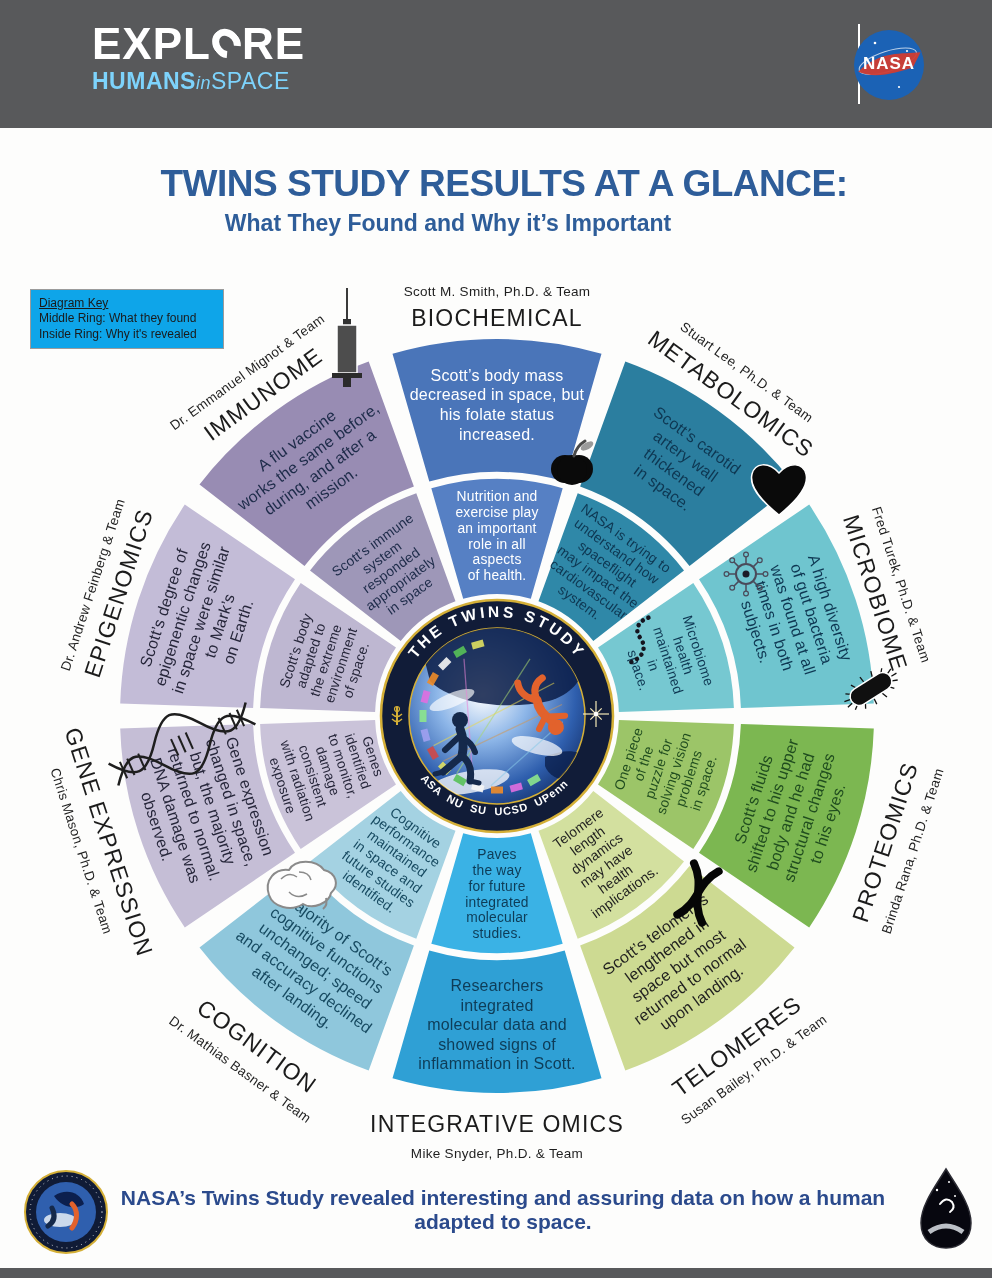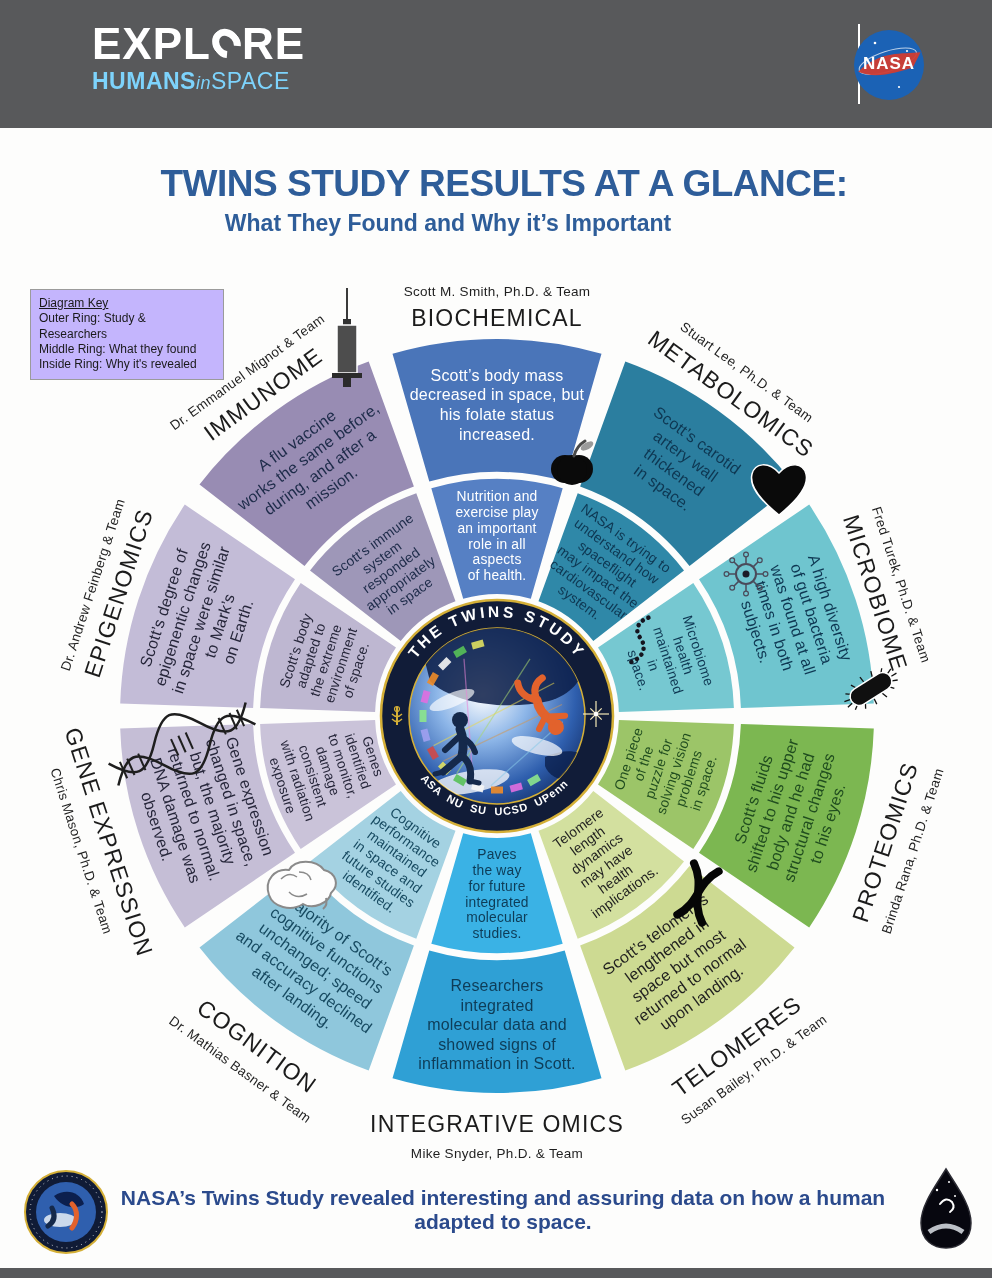--- a/index.html
+++ b/index.html
@@ -17,21 +17,21 @@
   .hdr-divider{position:absolute;left:858px;top:24px;width:2px;height:80px;background:#ffffff;}
   .nasa-wrap{position:absolute;left:852px;top:28px;width:74px;height:74px;}
 
   
   .main-title{position:absolute;top:163px;left:8px;width:992px;text-align:center;margin:0;
     font-size:37px;font-weight:bold;letter-spacing:-0.5px;color:#2e5d99;}
   .sub-title{position:absolute;top:210px;left:0;width:896px;text-align:center;margin:0;
     font-size:23px;font-weight:bold;color:#2e5d99;}
 
   
-  .key-box{position:absolute;left:30px;top:289px;width:176px;background:#c4b5fd;border:1.5px solid #9b9b9b;
+  .key-box{position:absolute;left:30px;top:289px;width:176px;background:#0ea5e9;border:1.5px solid #9b9b9b;
     padding:6px 8px;font-size:12px;line-height:1.28;color:#1a1a1a;}
   .key-box .kt{text-decoration:underline;}
 
   
   #wheel-svg{position:absolute;left:0;top:0;width:992px;height:1278px;pointer-events:none;}
   #wheel-svg text{font-family:"Liberation Sans","DejaVu Sans",sans-serif;}
 
   
   .footer-text{position:absolute;left:92px;top:1186px;width:822px;margin:0;text-align:center;
     font-family:Liberation Sans, sans-serif;font-weight:bold;font-size:21px;color:#2b4a8c;}
@@ -65,21 +65,20 @@
         <text x="0" y="4" text-anchor="middle" fill="#ffffff" font-size="17" font-weight="bold" letter-spacing="1">NASA</text>
       </svg>
     </div>
   </div>
 
   <h1 class="main-title">TWINS STUDY RESULTS AT A GLANCE:</h1>
   <h2 class="sub-title">What They Found and Why it’s Important</h2>
 
   <div class="key-box">
     <div class="kt">Diagram Key</div>
-    <div>Outer Ring: Study &amp; Researchers</div>
     <div>Middle Ring: What they found</div>
     <div>Inside Ring: Why it's revealed</div>
   </div>
 
   <svg id="wheel-svg" viewBox="0 0 992 1278">
       <defs>
         <radialGradient id="earthGrad" cx="42%" cy="38%" r="75%">
           <stop offset="0%" stop-color="#ffffff"></stop>
           <stop offset="35%" stop-color="#8db6e8"></stop>
           <stop offset="70%" stop-color="#2f5fae"></stop>

